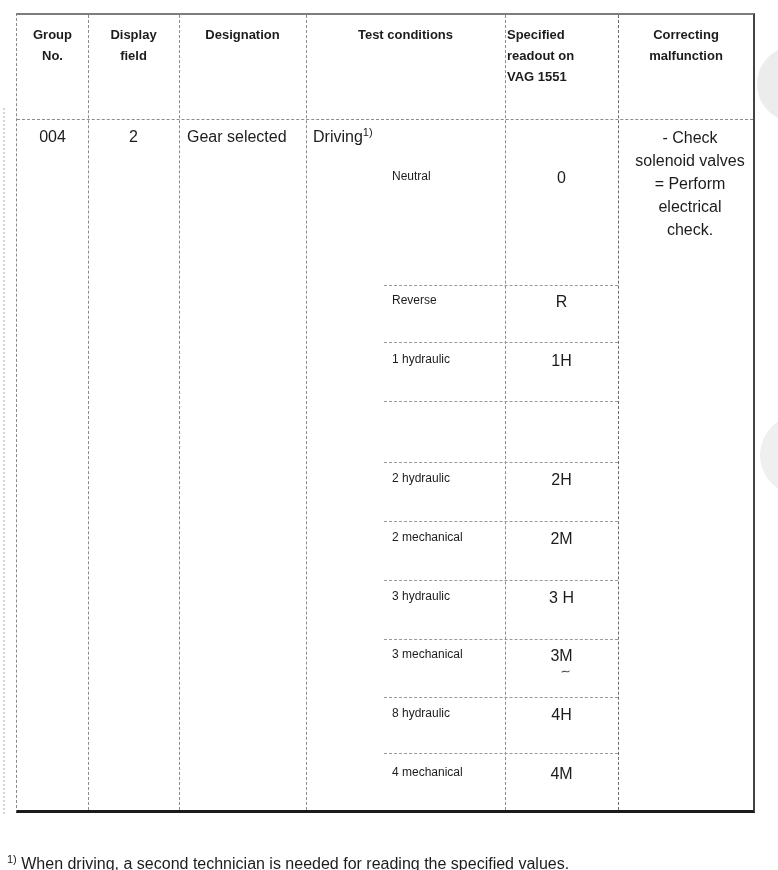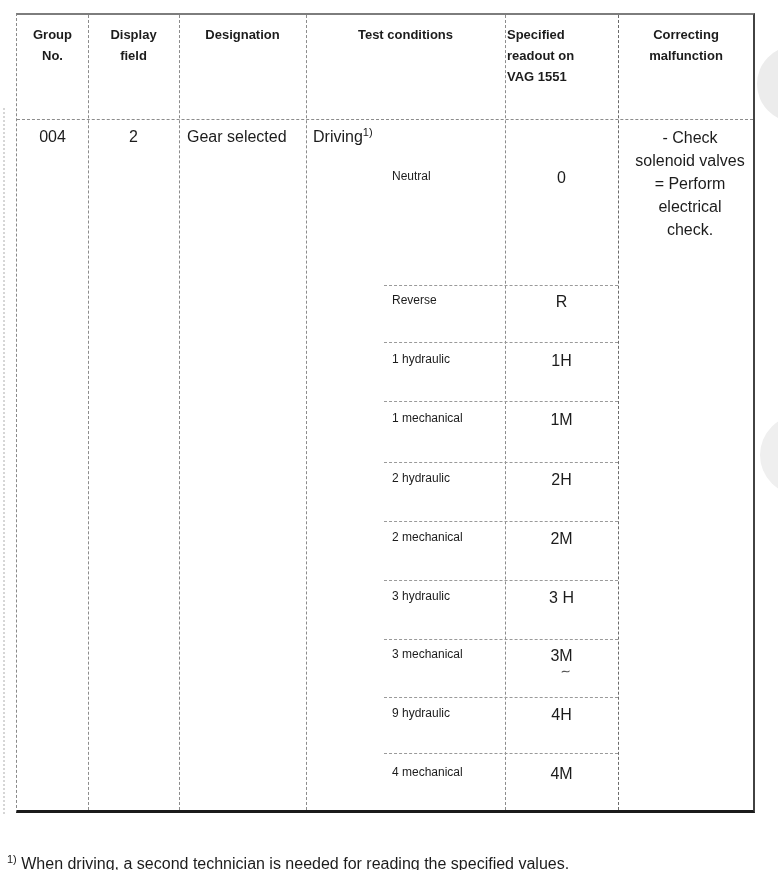--- a/index.html
+++ b/index.html
@@ -188,42 +188,38 @@
       <span class="val">0</span>
     </div>
     <div class="subrow" style="top:278px">
       <span class="cond">Reverse</span>
       <span class="val">R</span>
     </div>
     <div class="subrow" style="top:337px">
       <span class="cond">1 hydraulic</span>
       <span class="val">1H</span>
     </div>
-    <div class="subrow" style="top:396px">
-      <span class="cond">1 mechanical</span>
-      <span class="val">1M</span>
-    </div>
     <div class="subrow" style="top:456px">
       <span class="cond">2 hydraulic</span>
       <span class="val">2H</span>
     </div>
     <div class="subrow" style="top:515px">
       <span class="cond">2 mechanical</span>
       <span class="val">2M</span>
     </div>
     <div class="subrow" style="top:574px">
       <span class="cond">3 hydraulic</span>
       <span class="val">3 H</span>
     </div>
     <div class="subrow" style="top:632px">
       <span class="cond">3 mechanical</span>
       <span class="val">3M</span>
     </div>
     <div class="subrow" style="top:691px">
-      <span class="cond">9 hydraulic</span>
+      <span class="cond">8 hydraulic</span>
       <span class="val">4H</span>
     </div>
     <div class="subrow" style="top:750px">
       <span class="cond">4 mechanical</span>
       <span class="val">4M</span>
     </div>
 
     <span class="squiggle">~</span>
   </div>
 

